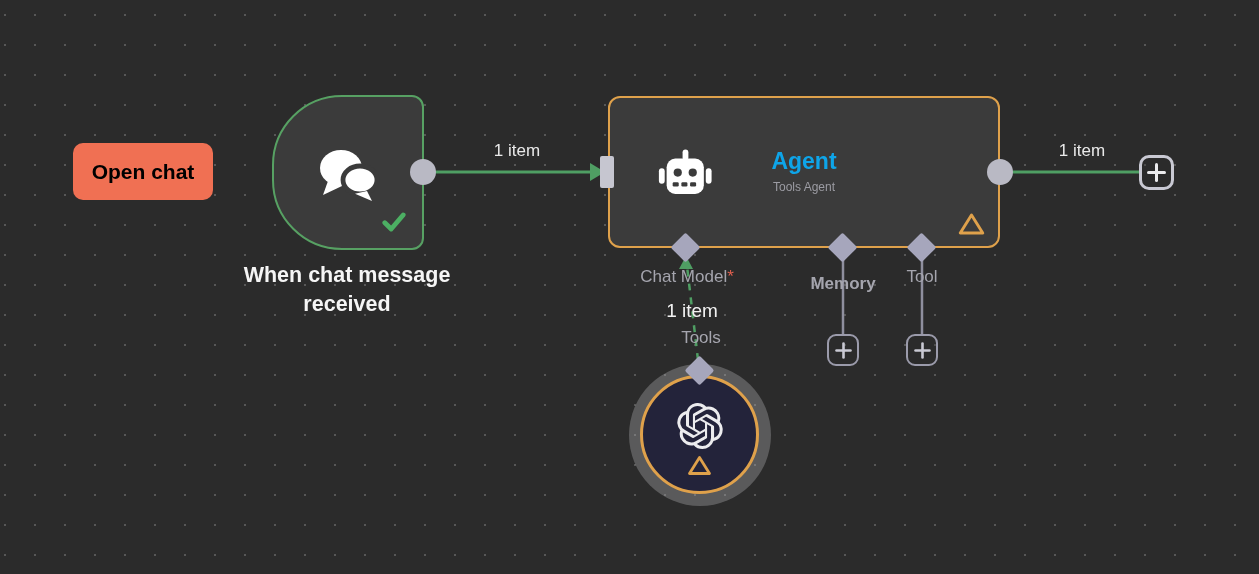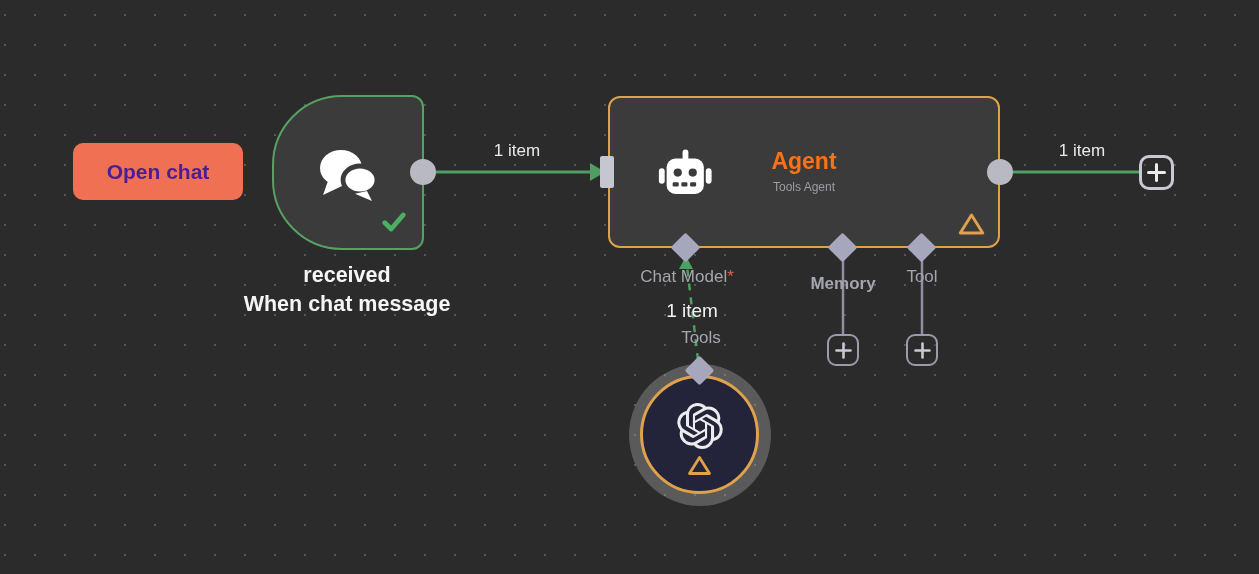--- a/index.html
+++ b/index.html
@@ -11,23 +11,23 @@
   .canvas{
     position:relative;width:1259px;height:574px;
     background-color:#2B2B2B;
     background-image:radial-gradient(circle,#575757 1.1px, transparent 1.4px);
     background-size:30px 30px;
     background-position:-10px 0px;
   }
   .wires{position:absolute;left:0;top:0;z-index:1;}
   
   .open-chat{
-    position:absolute;left:73px;top:143px;width:170px;height:57px;
+    position:absolute;left:73px;top:143px;width:140px;height:57px;
     background:#F07053;border:none;border-radius:10px;
-    color:#4c1d95;font-size:21px;font-weight:700;
+    color:#000000;font-size:21px;font-weight:700;
     font-family:"Liberation Sans", sans-serif;
     cursor:pointer;z-index:2;
   }
   
   .node{position:absolute;background:#3B3B3B;box-sizing:border-box;z-index:2;}
   
   .chat-node{
     left:272px;top:95px;width:152px;height:155px;
     border:2.5px solid #57A163;
     border-radius:70px 12px 12px 70px;
@@ -38,21 +38,21 @@
   .agent-node{
     left:608px;top:96px;width:392px;height:152px;
     border:2.5px solid #DFA14B;border-radius:12px;
   }
   .robot-icon{position:absolute;left:46px;top:49px;width:58px;height:58px;}
   .agent-text{
     position:absolute;left:0;top:0;width:100%;height:100%;
     display:flex;flex-direction:column;align-items:center;justify-content:center;
     pointer-events:none;
   }
-  .agent-title{color:#f97316;font-size:23px;font-weight:600;line-height:30px;}
+  .agent-title{color:#0ea5e9;font-size:23px;font-weight:600;line-height:30px;}
   .agent-subtitle{color:#9C9CA3;font-size:12px;line-height:23px;}
   .warning-icon{position:absolute;right:13px;bottom:10px;width:27px;height:24px;}
   
   .dot{
     position:absolute;width:26px;height:26px;border-radius:50%;
     background:#B9B9C4;z-index:3;
   }
   .in-rect{
     position:absolute;left:600px;top:156px;width:14px;height:32px;
     background:#C6C6D0;border-radius:2px;z-index:3;
@@ -145,22 +145,22 @@
       <polygon points="26.5,22 29,27 20.5,23.4" fill="#FFFFFF"></polygon>
     </svg>
     <svg class="check-icon" viewBox="0 0 17 14">
       <polyline points="2,7.5 6.5,12 15,2" fill="none" stroke="#4CAF63" stroke-width="3.4" stroke-linecap="round" stroke-linejoin="round"></polyline>
     </svg>
   </div>
 
   <div class="dot" style="left:410px;top:159px;"></div>
 
   <div class="node-caption" style="left:347px;top:261px;">
+    <div>When chat message</div>
     <div>received</div>
-    <div>When chat message</div>
   </div>
 
   <div class="wire-label" style="left:517px;top:141px;">1 item</div>
 
   <div class="node agent-node">
     <svg class="robot-icon" viewBox="0 0 24 24">
       <rect x="11" y="1" width="2.4" height="4.5" rx="1.2" fill="#FFFFFF"></rect>
       <rect x="4.4" y="4.8" width="15.4" height="14.6" rx="3.6" fill="#FFFFFF"></rect>
       <rect x="1.2" y="8.8" width="2.4" height="6.4" rx="1.2" fill="#FFFFFF"></rect>
       <rect x="20.6" y="8.8" width="2.4" height="6.4" rx="1.2" fill="#FFFFFF"></rect>

